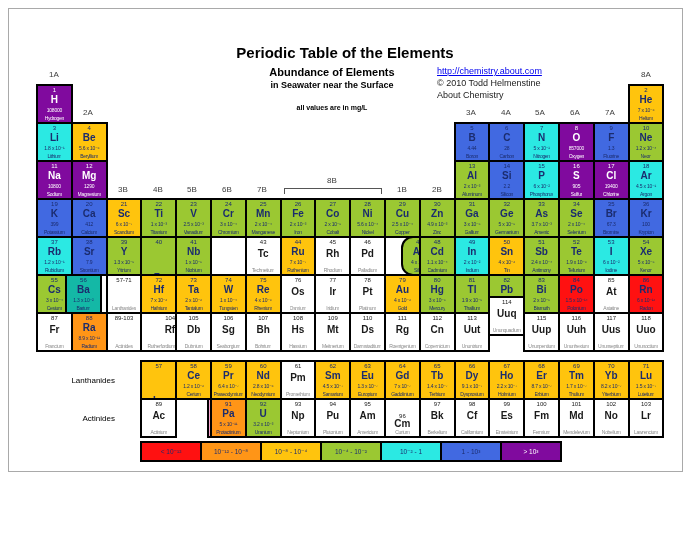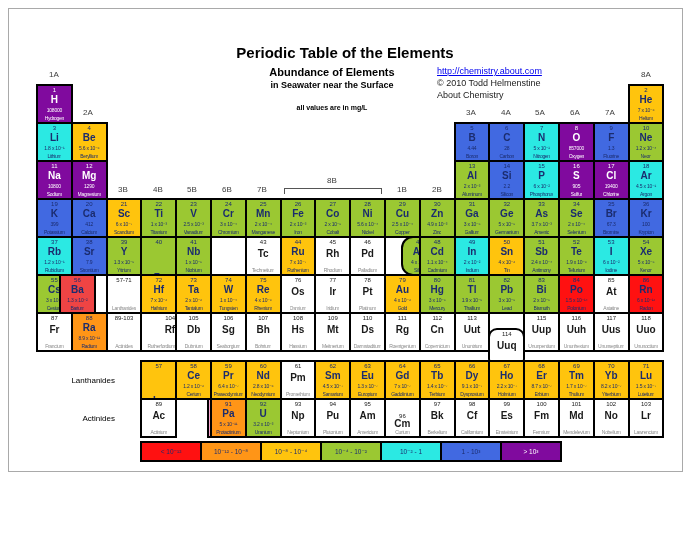--- a/index.html
+++ b/index.html
@@ -395,21 +395,21 @@
         <div class="sym">Xe</div>
         <div class="val">5 x 10⁻⁵</div>
         <div class="nm">Xenon</div>
       </div>
       <div class="cell c-green" style="left: 36px; top: 274px; background: rgb(155, 200, 50);">
         <div class="num">55</div>
         <div class="sym">Cs</div>
         <div class="val">3 x 10⁻⁴</div>
         <div class="nm">Cesium</div>
       </div>
-      <div class="cell c-cyan" style="left: 59px; top: 274px; background: #ef4444; text-align: right;">
+      <div class="cell c-cyan" style="left: 65px; top: 274px; background: #14b8a6; text-align: right;">
         <div class="num">56</div>
         <div class="sym">Ba</div>
         <div class="val">1.3 x 10⁻²</div>
         <div class="nm">Barium</div>
       </div>
       <div class="cell c-white" style="left: 105.6px; top: 274px; background: rgb(255, 255, 255);">
         <div class="num">57-71</div>
         <div class="sym"></div>
         <div class="val"></div>
         <div class="nm">Lanthanides</div>
@@ -575,21 +575,21 @@
         <div class="sym">Cn</div>
         <div class="val"></div>
         <div class="nm">Copernicium</div>
       </div>
       <div class="cell c-white" style="left: 453.6px; top: 312px; background: rgb(255, 255, 255);">
         <div class="num">113</div>
         <div class="sym">Uut</div>
         <div class="val"></div>
         <div class="nm">Ununtrium</div>
       </div>
-      <div class="cell c-white" style="left: 488.4px; top: 328px; background: rgb(255, 255, 255); border-radius: 9px;">
+      <div class="cell c-white" style="left: 488.4px; top: 296px; background: rgb(255, 255, 255);">
         <div class="num">114</div>
         <div class="sym">Uuq</div>
         <div class="val"></div>
         <div class="nm">Ununquadium</div>
       </div>
       <div class="cell c-white" style="left: 523.2px; top: 312px; background: rgb(255, 255, 255);">
         <div class="num">115</div>
         <div class="sym">Uup</div>
         <div class="val"></div>
         <div class="nm">Ununpentium</div>

